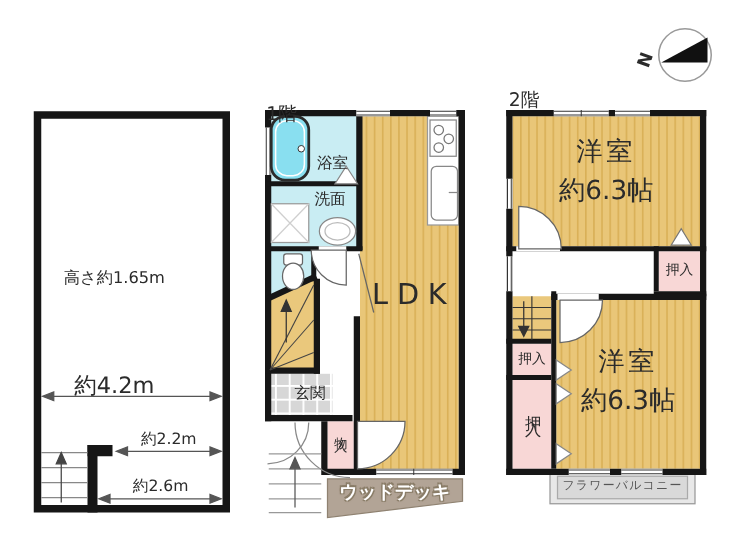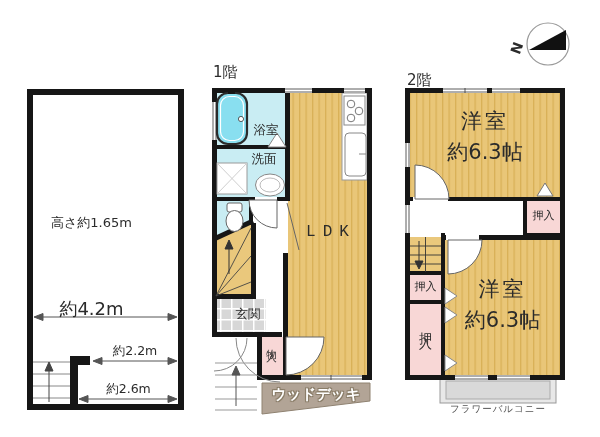--- a/index.html
+++ b/index.html
@@ -9,38 +9,38 @@
   }
   #linework{position:absolute;left:0;top:0;width:600px;height:437px;}
   .lbl{position:absolute;line-height:1.15;white-space:nowrap;}
   .ctr{text-align:center;white-space:normal;}
   .garage-name{left:27px;top:178px;width:157px;font-size:30px;letter-spacing:2px;}
   .garage-h{left:27px;top:216px;width:129px;font-size:13px;}
   .dim1{left:27px;top:299px;width:129px;font-size:18px;}
   .dim2{left:92px;top:344px;width:86px;font-size:12.5px;}
   .dim3{left:79px;top:382px;width:99px;font-size:12.5px;}
   .f-title{font-size:15px;}
-  .f1-title{left:213px;top:64px;text-align:right;}
+  .f1-title{left:213px;top:83px;text-align:right;}
   .f2-title{left:407px;top:72px;}
   .bath{left:240px;top:111px;width:52px;font-size:12.5px;margin-top:12px;}
   .wash{left:238px;top:152px;width:52px;font-size:12.5px;font-family:Liberation Serif, serif;}
-  .ldk{left:288px;top:223px;width:81px;font-size:16px;letter-spacing:7px;text-indent:5px;font-family:Liberation Mono, monospace;}
+  .ldk{left:288px;top:223px;width:81px;font-size:23px;letter-spacing:7px;text-indent:5px;}
   .genkan{left:218px;top:307px;width:60px;font-size:12.5px;}
   .vtext{writing-mode:vertical-rl;-webkit-writing-mode:vertical-rl;}
   .mono{left:266px;top:341px;font-size:10.5px;letter-spacing:2px;}
   .deck{left:262px;top:386px;width:108px;font-size:14.5px;font-weight:bold;color:#fff;
         text-shadow:1px 1px 0 #8a7d68,-1px -1px 0 #8a7d68,1px -1px 0 #8a7d68,-1px 1px 0 #8a7d68,0 0 2px #8a7d68;}
   .r1name{left:410px;top:109px;width:150px;font-size:21px;letter-spacing:3px;}
   .r1size{left:410px;top:140px;width:150px;font-size:21px;}
   .cl-up{left:527px;top:210px;width:33px;font-size:11px;}
   .cl-mid{left:410px;top:281px;width:31px;font-size:11px;}
   .cl-tall{left:417px;top:322px;font-size:13px;letter-spacing:4px;}
   .r2name{left:445px;top:277px;width:115px;font-size:21px;letter-spacing:3px;}
   .r2size{left:445px;top:308px;width:115px;font-size:21px;}
-  .balcony{left:447px;top:384px;width:102px;font-size:9.5px;color:#555;letter-spacing:1px;margin-top:20px;}
+  .balcony{left:447px;top:384px;width:102px;font-size:9.5px;color:#555;letter-spacing:1px;}
   .north{left:511px;top:40px;font-size:14px;font-weight:bold;transform:rotate(-70deg);}
 </style>
 </head>
 <body>
 
 <div id="canvas">
 
 <svg id="linework" viewBox="0 0 600 437" xmlns="http://www.w3.org/2000/svg">
   <defs>
     <pattern id="wd" width="6.5" height="8" patternUnits="userSpaceOnUse">

